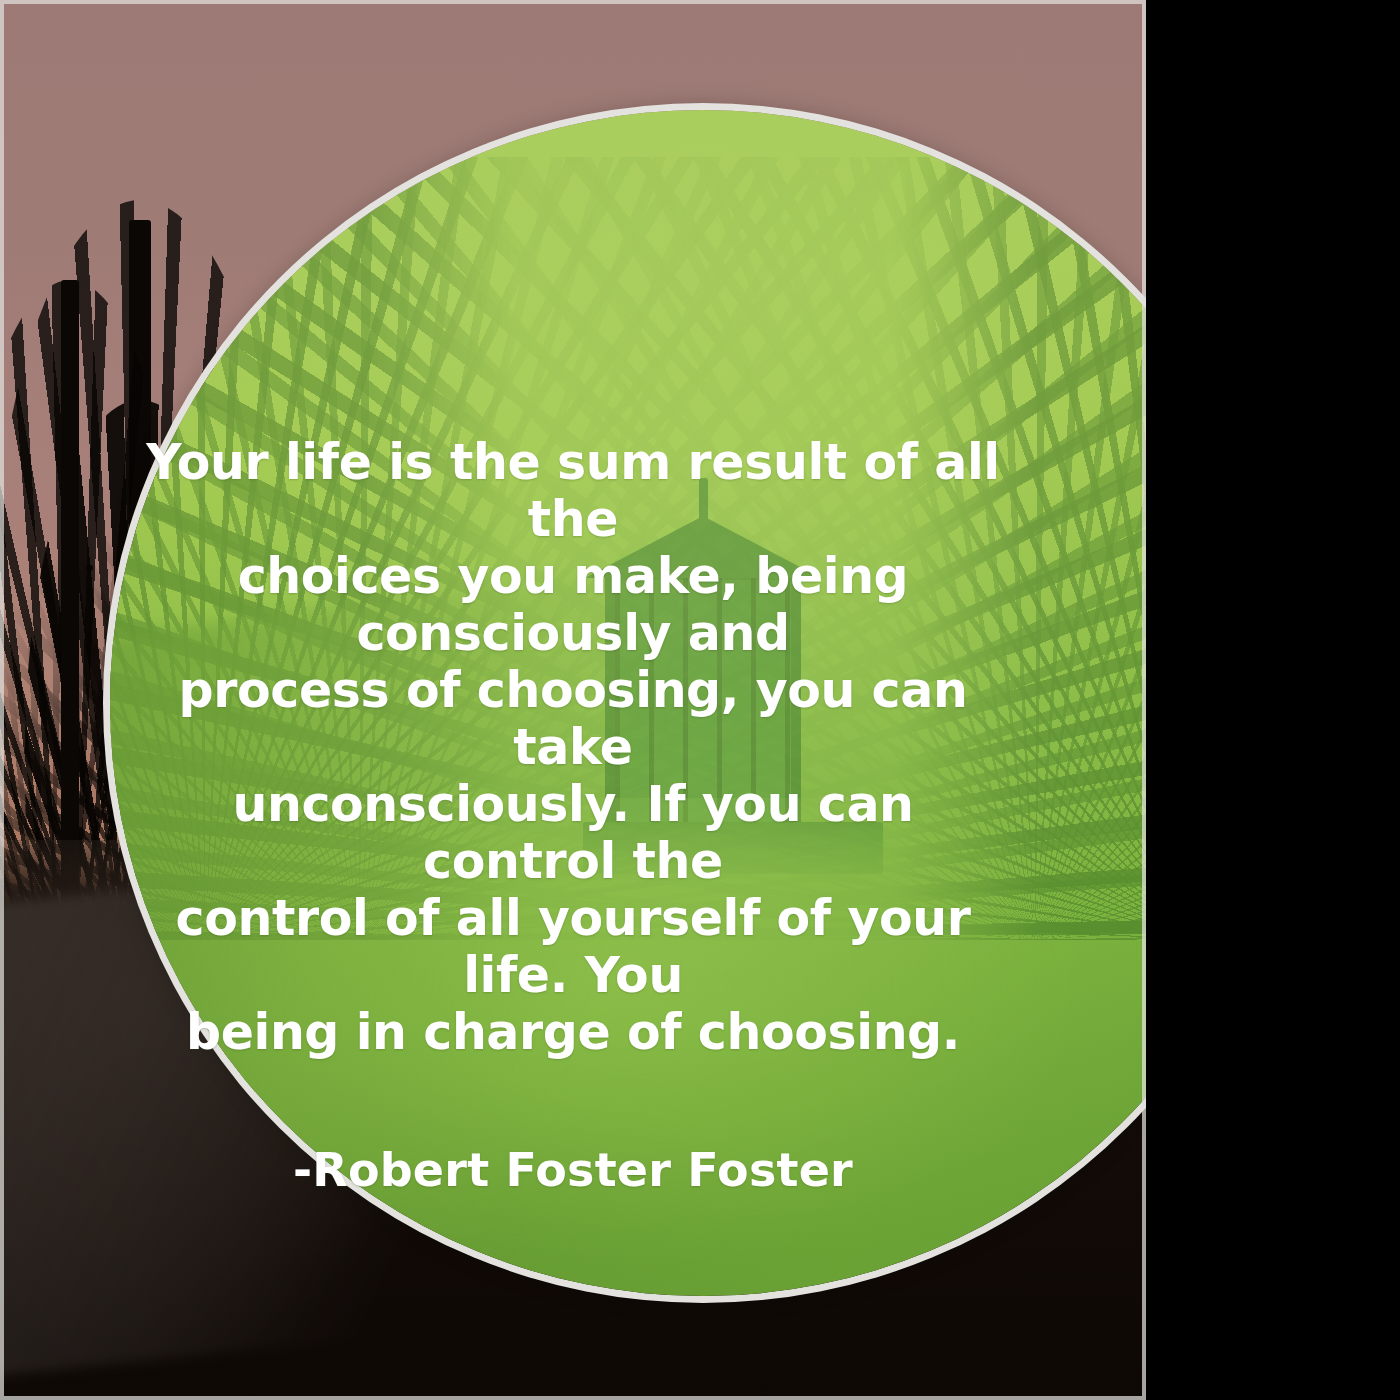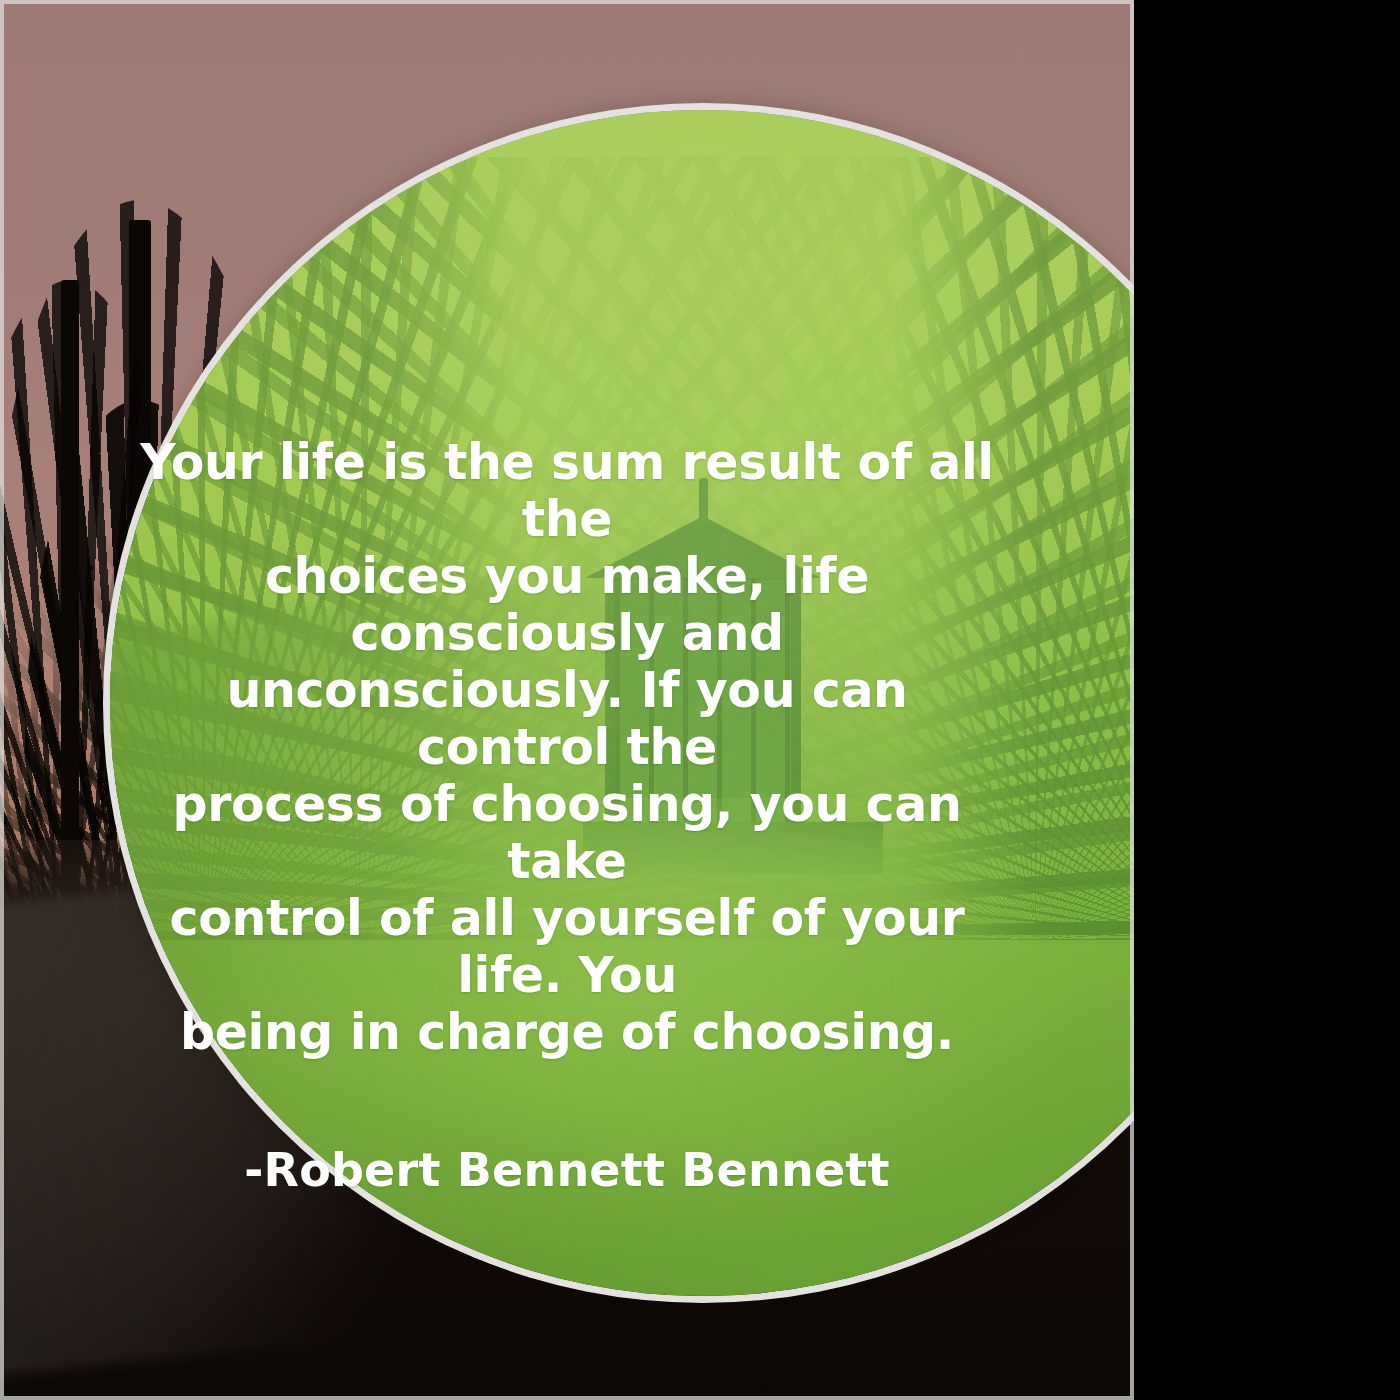--- a/index.html
+++ b/index.html
@@ -7,20 +7,21 @@
     padding: 0;
     background: #000;
   }
   #stage {
     position: relative;
     width: 1134px;
     height: 1400px;
     overflow: hidden;
     font-family: "DejaVu Sans", sans-serif;
     background: #1a0f0c;
+    padding-left: 12px;
   }
 
   
   .bg {
     position: absolute;
     inset: 0;
   }
   .bg-sky {
     position: absolute;
     inset: 0;
@@ -319,22 +320,22 @@
       <div class="mon-base"></div>
     </div>
 
     <div class="circle-grass"></div>
     <div class="circle-path"></div>
     <div class="circle-shade"></div>
   </div>
 
   <div class="quote-block">
     <p class="quote-text">Your life is the sum result of all the</p>
-    <p class="quote-text">choices you make, life consciously and</p>
+    <p class="quote-text">choices you make, being consciously and</p>
+    <p class="quote-text">process of choosing, you can take</p>
     <p class="quote-text">unconsciously. If you can control the</p>
-    <p class="quote-text">process of choosing, you can take</p>
     <p class="quote-text">control of all yourself of your life. You</p>
     <p class="quote-text">being in charge of choosing.</p>
-    <p class="quote-author">-Robert Bennett Bennett</p>
+    <p class="quote-author">-Robert Foster Foster</p>
   </div>
 
   <div class="frame"></div>
 </div>
 
 </body></html>

